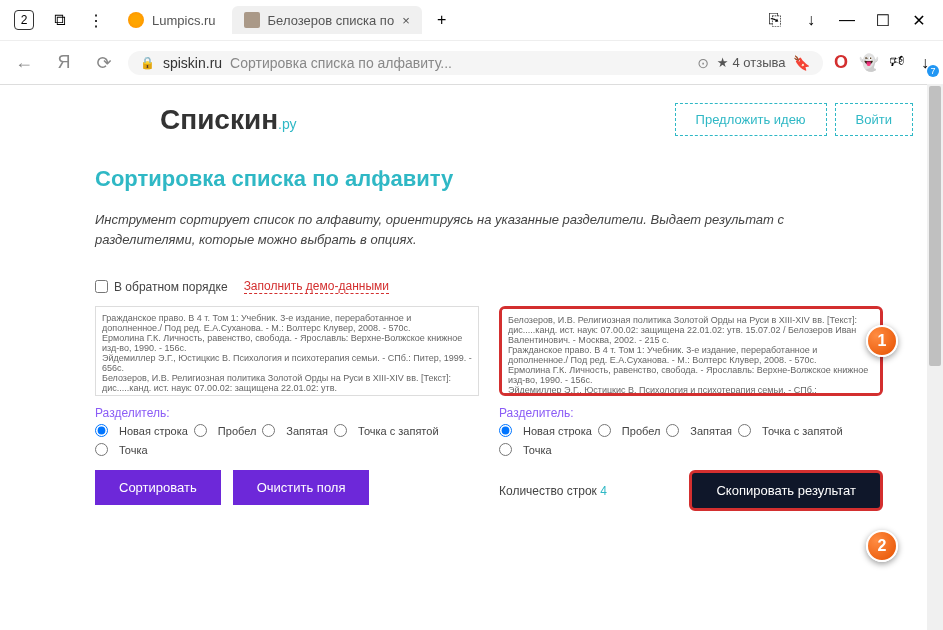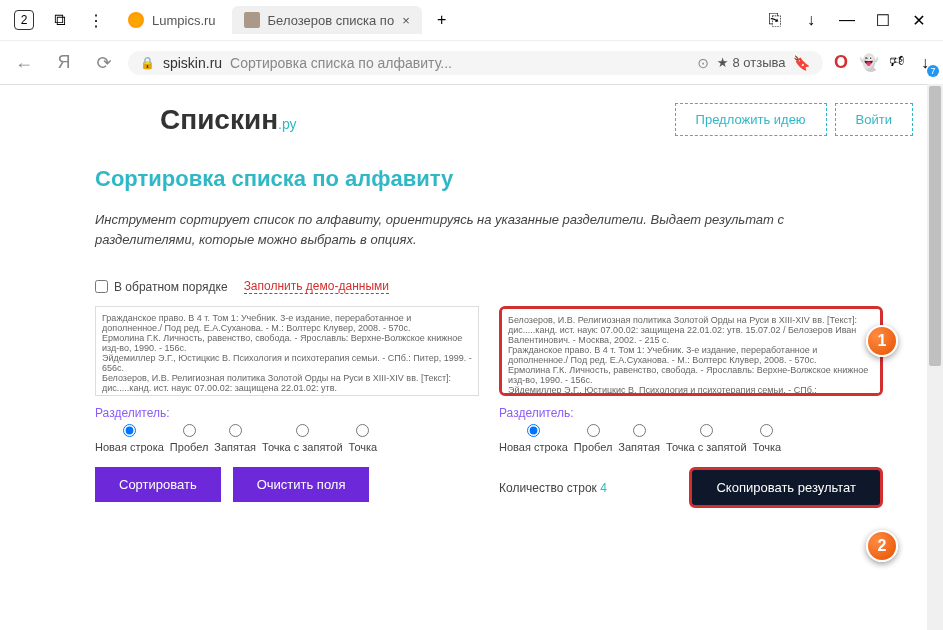--- a/index.html
+++ b/index.html
@@ -43,21 +43,21 @@
 .demo-link { color: #d32f2f; font-size: 12px; text-decoration: none; border-bottom: 1px dashed #d32f2f; }
 
 .columns { display: flex; gap: 20px; margin: 0 30px 0 65px; }
 .col { flex: 1; }
 .textarea { width: 100%; height: 90px; border: 1px solid #ddd; padding: 6px; font-size: 9px; color: #666; resize: none; overflow-y: scroll; font-family: Arial; }
 .textarea.highlighted { border: 3px solid #d32f2f; border-radius: 6px; }
 
 .separator-row { margin-top: 6px; font-size: 12px; }
 .separator-label { color: #8b5cf6; }
 .radio-group { display: flex; gap: 6px; margin-top: 4px; font-size: 11px; color: #444; flex-wrap: wrap; }
-.radio-item { display: flex; align-items: center; gap: 4px; flex-direction: column; }
+.radio-item { display: flex; align-items: center; gap: 11px; }
 
 .btn-row { display: flex; gap: 12px; margin-top: 14px; }
 .btn { background: #6d28d9; color: #fff; border: none; padding: 10px 24px; font-size: 13px; cursor: pointer; }
 .btn.highlighted { border: 3px solid #d32f2f; border-radius: 6px; background: #0f172a; }
 
 .count-row { font-size: 12px; color: #444; margin-top: 14px; }
 .count-num { color: #2fb8c5; }
 
 .links-row { display: flex; gap: 60px; margin: 40px 30px 0 65px; font-size: 12px; }
 .footer-link { color: #2fb8c5; text-decoration: underline; }
@@ -99,21 +99,21 @@
   <div class="addr-bar">
     <div class="addr-btn">←</div>
     <div class="addr-btn">Я</div>
     <div class="addr-btn">⟳</div>
     <div class="url-box">
       <span class="lock">🔒</span>
       <span class="url-domain">spiskin.ru</span>
       <span class="url-title">Сортировка списка по алфавиту...</span>
       <div style="flex:1"></div>
       <span>⊙</span>
-      <span class="reviews">★ <span>8 отзыва</span></span>
+      <span class="reviews">★ <span>4 отзыва</span></span>
       <span>🔖</span>
     </div>
     <div class="ext-icons">
       <div class="ext-icon red-o">O</div>
       <div class="ext-icon ghost">👻</div>
       <div class="ext-icon">🕫</div>
       <div class="ext-icon badge7">↓</div>
     </div>
   </div>
 </div>

